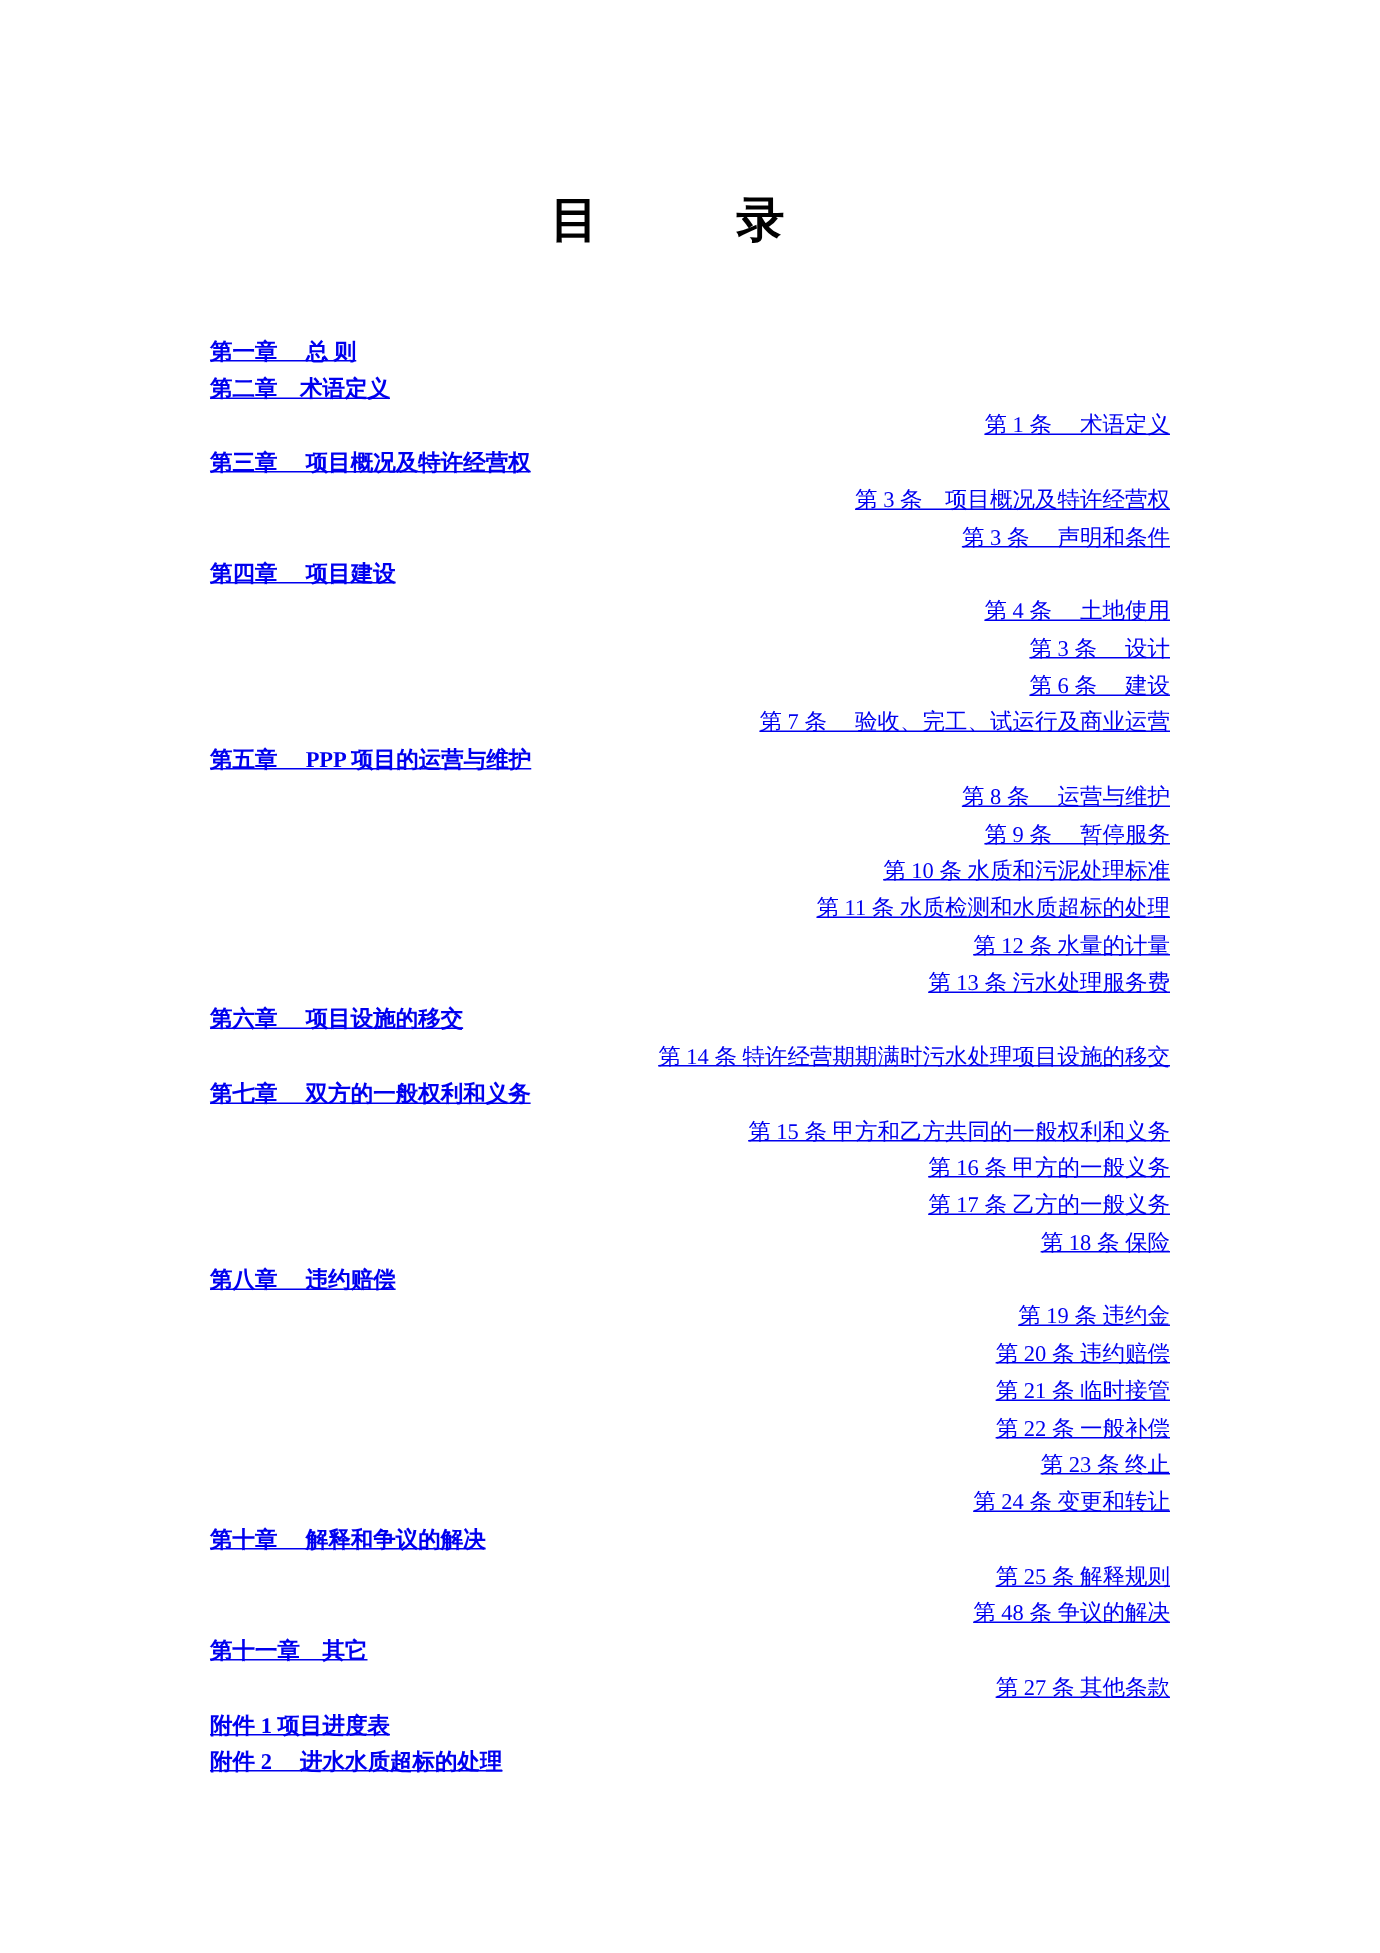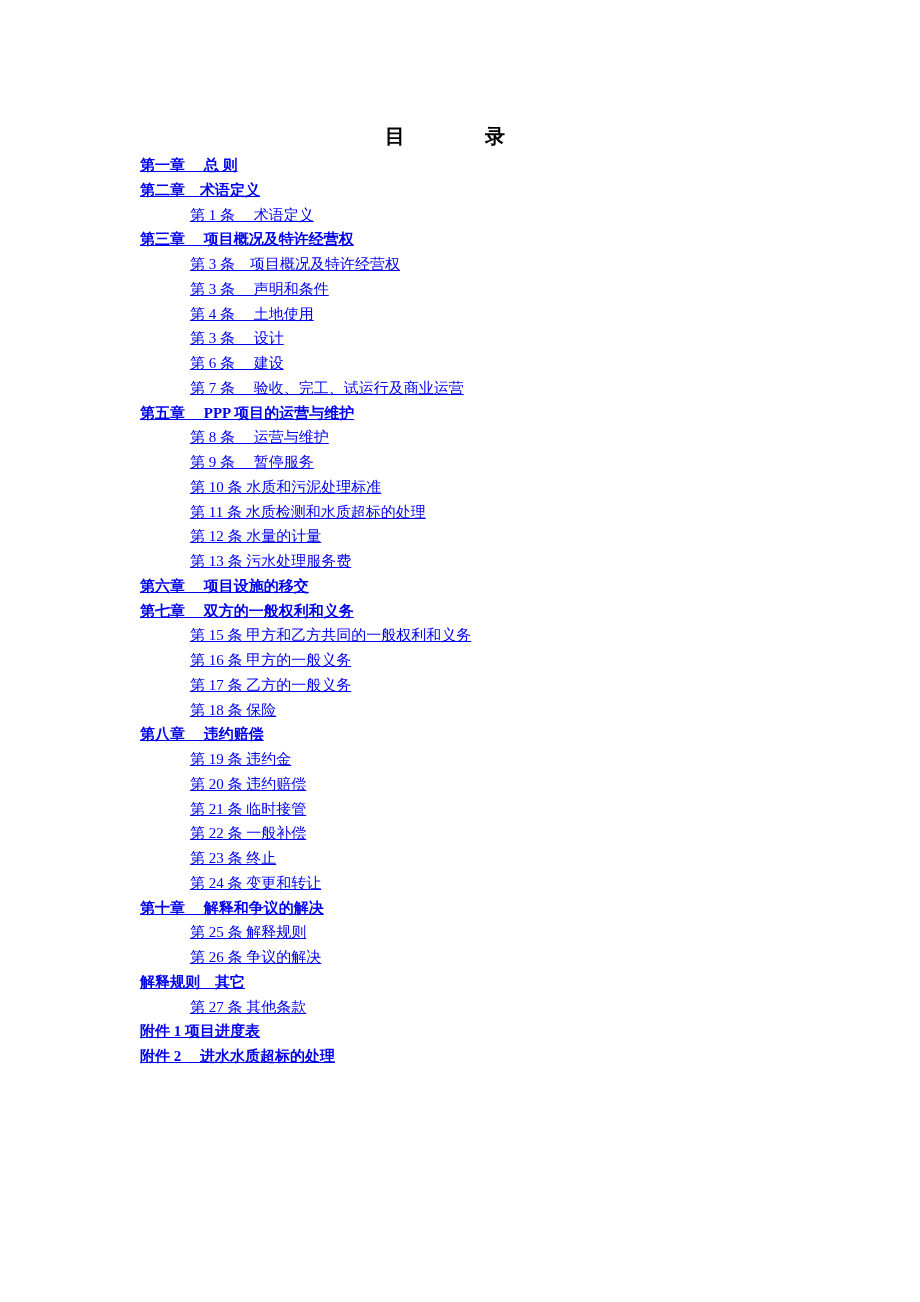--- a/index.html
+++ b/index.html
@@ -6,73 +6,77 @@
     font-family: "SimSun", "宋体", serif;
     font-size: 15px;
     margin: 0;
     padding: 120px 140px 60px 140px;
     background: #fff;
     color: #000;
     line-height: 1.65;
   }
   .title {
     text-align: center;
-    font-size: 20px;
+    font-size: 32px;
     font-weight: bold;
     letter-spacing: 30px;
+    margin-bottom: 50px;
   }
   a.toc-link {
     color: #0000EE;
     text-decoration: underline;
   }
   .chapter {
     font-weight: bold;
     margin: 0;
   }
   .article {
     margin: 0;
     padding-left: 50px;
+    text-align: right;
   }
 </style>
 </head>
 <body>
 
 <div class="title">目　录</div>
 
 <div id="toc-container">
     <div class="chapter"><a class="toc-link" href="#">第一章　 总 则</a></div>
     <div class="chapter"><a class="toc-link" href="#">第二章　术语定义</a></div>
     <div class="article"><a class="toc-link" href="#">第 1 条　 术语定义</a></div>
     <div class="chapter"><a class="toc-link" href="#">第三章　 项目概况及特许经营权</a></div>
     <div class="article"><a class="toc-link" href="#">第 3 条　项目概况及特许经营权</a></div>
     <div class="article"><a class="toc-link" href="#">第 3 条　 声明和条件</a></div>
+    <div class="chapter"><a class="toc-link" href="#">第四章　 项目建设</a></div>
     <div class="article"><a class="toc-link" href="#">第 4 条　 土地使用</a></div>
     <div class="article"><a class="toc-link" href="#">第 3 条　 设计</a></div>
     <div class="article"><a class="toc-link" href="#">第 6 条　 建设</a></div>
     <div class="article"><a class="toc-link" href="#">第 7 条　 验收、完工、试运行及商业运营</a></div>
     <div class="chapter"><a class="toc-link" href="#">第五章　 PPP 项目的运营与维护</a></div>
     <div class="article"><a class="toc-link" href="#">第 8 条　 运营与维护</a></div>
     <div class="article"><a class="toc-link" href="#">第 9 条　 暂停服务</a></div>
     <div class="article"><a class="toc-link" href="#">第 10 条  水质和污泥处理标准</a></div>
     <div class="article"><a class="toc-link" href="#">第 11 条  水质检测和水质超标的处理</a></div>
     <div class="article"><a class="toc-link" href="#">第 12 条  水量的计量</a></div>
     <div class="article"><a class="toc-link" href="#">第 13 条  污水处理服务费</a></div>
     <div class="chapter"><a class="toc-link" href="#">第六章　 项目设施的移交</a></div>
+    <div class="article"><a class="toc-link" href="#">第 14 条  特许经营期期满时污水处理项目设施的移交</a></div>
     <div class="chapter"><a class="toc-link" href="#">第七章　 双方的一般权利和义务</a></div>
     <div class="article"><a class="toc-link" href="#">第 15 条  甲方和乙方共同的一般权利和义务</a></div>
     <div class="article"><a class="toc-link" href="#">第 16 条  甲方的一般义务</a></div>
     <div class="article"><a class="toc-link" href="#">第 17 条  乙方的一般义务</a></div>
     <div class="article"><a class="toc-link" href="#">第 18 条  保险</a></div>
     <div class="chapter"><a class="toc-link" href="#">第八章　 违约赔偿</a></div>
     <div class="article"><a class="toc-link" href="#">第 19 条  违约金</a></div>
     <div class="article"><a class="toc-link" href="#">第 20 条  违约赔偿</a></div>
     <div class="article"><a class="toc-link" href="#">第 21 条  临时接管</a></div>
     <div class="article"><a class="toc-link" href="#">第 22 条  一般补偿</a></div>
     <div class="article"><a class="toc-link" href="#">第 23 条  终止</a></div>
     <div class="article"><a class="toc-link" href="#">第 24 条  变更和转让</a></div>
     <div class="chapter"><a class="toc-link" href="#">第十章　 解释和争议的解决</a></div>
     <div class="article"><a class="toc-link" href="#">第 25 条  解释规则</a></div>
-    <div class="article"><a class="toc-link" href="#">第 26 条  争议的解决</a></div>
-    <div class="chapter"><a class="toc-link" href="#">解释规则　其它</a></div>
+    <div class="article"><a class="toc-link" href="#">第 48 条  争议的解决</a></div>
+    <div class="chapter"><a class="toc-link" href="#">第十一章　其它</a></div>
     <div class="article"><a class="toc-link" href="#">第 27 条  其他条款</a></div>
     <div class="chapter"><a class="toc-link" href="#">附件 1   项目进度表</a></div>
     <div class="chapter"><a class="toc-link" href="#">附件 2　 进水水质超标的处理</a></div>
   </div>
 
 </body></html>

